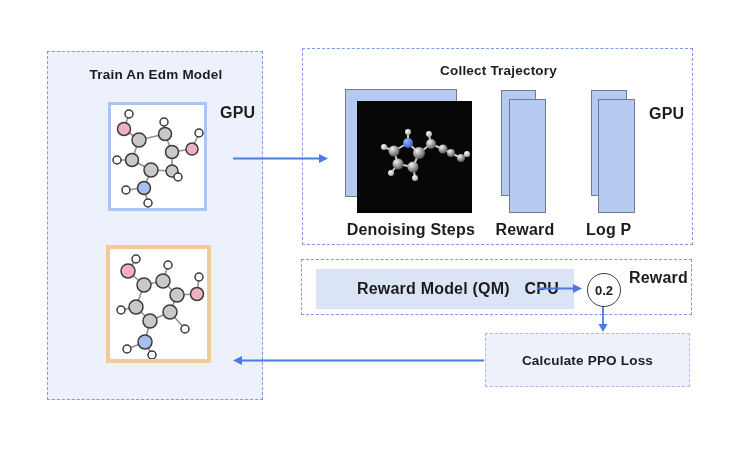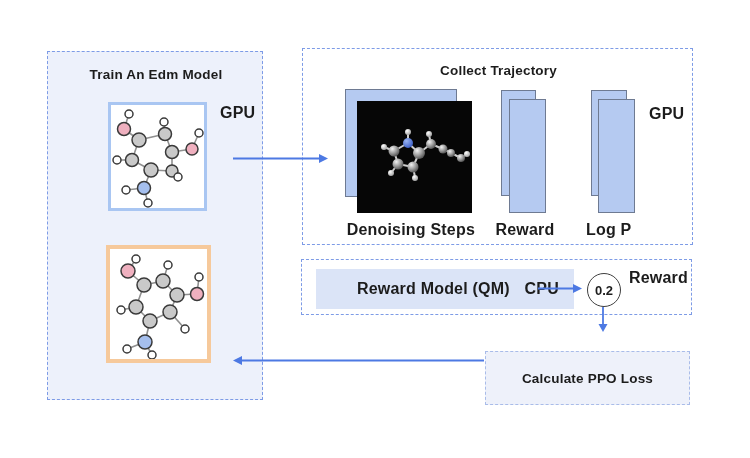--- a/index.html
+++ b/index.html
@@ -216,21 +216,21 @@
     <div class="reward-pill" style="left:14px;top:9px;width:258px;height:40px;padding-left:41px;">
       <span class="small-label">Reward Model (QM)</span>
       <span class="small-label">CPU</span>
     </div>
     <div class="reward-circle" style="left:285px;top:13px;width:34px;height:34px;">
       <span>0.2</span>
     </div>
     <div class="abs small-label" style="left:327px;top:9px;">Reward</div>
   </div>
 
-  <div class="abs ppo-box" style="left:485px;top:333px;width:205px;height:54px;margin-top:18px;">
+  <div class="abs ppo-box" style="left:485px;top:333px;width:205px;height:54px;">
     <span class="box-title">Calculate PPO Loss</span>
   </div>
 
   <svg class="abs overlay" width="750" height="458" viewBox="0 0 750 458" style="left:0;top:0;">
     <g>
       <line class="arrow-line" x1="233" y1="158.5" x2="320" y2="158.5"></line>
       <polygon class="arrow-head" points="328,158.5 319,154 319,163"></polygon>
     </g>
     <g>
       <line class="arrow-line" x1="538" y1="288.5" x2="574" y2="288.5"></line>

